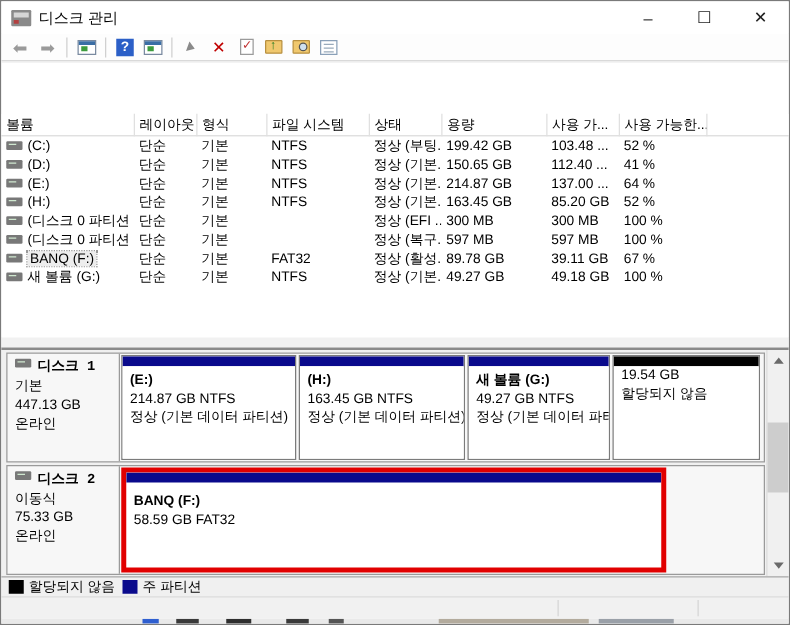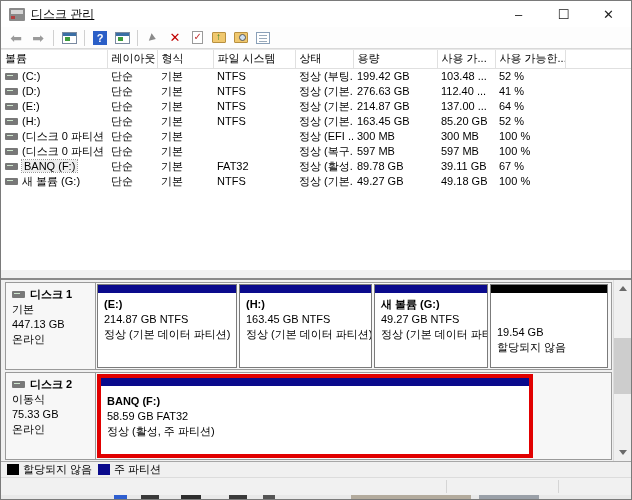--- a/index.html
+++ b/index.html
@@ -5,21 +5,21 @@
   * { margin:0; padding:0; box-sizing:border-box; }
   html,body { width:632px; height:500px; }
   body { font-family:"Liberation Sans","DejaVu Sans",sans-serif; font-size:11px; color:#000; background:#fff; }
   .window { width:632px; height:500px; border:1px solid #7a7a7a; display:flex; flex-direction:column; background:#fff; overflow:hidden; }
 
   
   .titlebar { height:26px; display:flex; align-items:center; background:#fff; flex:0 0 auto; }
   .app-icon { width:16px; height:13px; margin:0 6px 0 8px; position:relative; background:#8a8a8a; border-radius:1px; }
   .app-icon::before { content:""; position:absolute; left:2px; top:2px; right:2px; height:4px; background:#d6d6d6; }
   .app-icon::after { content:""; position:absolute; left:2px; bottom:2px; width:4px; height:3px; background:#b34040; }
-  .title-text { font-size:12px;text-decoration:underline; }
+  .title-text { font-size:12px; }
   .win-buttons { margin-left:auto; display:flex; height:100%; }
   .win-btn { width:45px; height:100%; display:flex; align-items:center; justify-content:center; font-size:13px; color:#222; }
 
   
   .menubar { height:20px; display:flex; align-items:center; padding-left:6px; background:#fff; border-bottom:1px solid #f0f0f0; flex:0 0 auto; font-size:11.5px; }
   .menu-item { padding:2px 8px; }
 
   
   .toolbar { height:22px; display:flex; align-items:center; padding-left:4px; background:#fdfdfd; border-bottom:1px solid #d9d9d9; flex:0 0 auto; }
   .tb-sep { width:1px; height:16px; background:#d0d0d0; margin:0 4px; }
@@ -33,39 +33,39 @@
   .x-ico { color:#c00000; font-weight:bold; font-size:13px; }
   .checkdoc-ico { width:11px; height:13px; border:1px solid #9a9a9a; background:#fff; position:relative; }
   .checkdoc-ico::after { content:"✓"; position:absolute; left:1px; top:-1px; color:#c03030; font-size:10px; font-weight:bold; }
   .folder-ico { width:14px; height:11px; background:#f0c86e; border:1px solid #b89040; border-radius:1px; position:relative; }
   .folder-ico.up::after { content:"↑"; position:absolute; left:3px; top:-2px; color:#1f7a1f; font-weight:bold; font-size:10px; }
   .folder-ico.search::after { content:""; position:absolute; right:1px; top:1px; width:5px; height:5px; border:1.5px solid #555; border-radius:50%; background:#cfe0f0; }
   .details-ico { width:14px; height:12px; border:1px solid #8aa0b8; background:#fff; position:relative; }
   .details-ico::before { content:""; position:absolute; left:2px; top:2px; right:2px; height:1px; box-shadow:0 3px 0 #9ab, 0 6px 0 #9ab; background:#9ab; }
 
   
-  .listpane { flex:1 1 auto; display:flex; flex-direction:column; background:#fff; overflow:hidden; border-top:1px solid #e8e8e8; }
+  .listpane { flex:1 1 auto; display:flex; flex-direction:column; background:#fff; overflow:hidden; border-top:1px solid #e8e8e8;justify-content:center; }
   table.vol { border-collapse:collapse; table-layout:fixed; width:632px; }
   table.vol th { height:18px; font-weight:normal; text-align:left; padding:0 4px; background:#fff; border-right:1px solid #e0e0e0; border-bottom:1px solid #e0e0e0; white-space:nowrap; overflow:hidden; }
   table.vol td { height:15px; padding:0 4px; white-space:nowrap; overflow:hidden; font-size:11px; }
   td.volcell { display:flex; align-items:center; gap:4px; padding-left:6px; }
   .drive-ico { flex:0 0 auto; width:13px; height:7px; background:#787878; border-radius:1px; position:relative; }
   .drive-ico::after { content:""; position:absolute; left:2px; top:2px; width:6px; height:1px; background:#cfe8cf; }
   .sel-label { background:#ededed; outline:1px dotted #9a9a9a; padding:0 2px; }
 
   
   .splitter { flex:0 0 auto; height:8px; background:#f1f1f1; }
   .split-line { flex:0 0 auto; height:2px; background:#8a8a8a; }
 
   
   .diskpane { flex:0 0 181px; background:#f0f0f0; display:flex; overflow:hidden; }
   .disk-rows { flex:1 1 auto; padding:2px 1px 0 4px; }
   .disk-row { height:88px; border:1px solid #9a9a9a; background:#f7f7f7; display:flex; margin-bottom:2px; }
   .disk-head { flex:0 0 90px; border-right:1px solid #9a9a9a; padding:4px 2px 2px 6px; line-height:15px; }
-  .disk-name { font-weight:bold; display:flex; align-items:center; gap:5px; }
+  .disk-name { font-weight:bold; display:flex; gap:5px;font-family:Liberation Mono, monospace; }
   .disk-strip { flex:1 1 auto; display:flex; gap:2px; padding:1px; }
   .part { border:1px solid #7b7b7b; background:#fff; display:flex; flex-direction:column; overflow:hidden; }
   .part-stripe { height:8px; flex:0 0 auto; }
   .part-body { flex:1; padding:4px 0 0 6px; line-height:15px; white-space:nowrap; overflow:hidden; background:#fff; }
   .part-title { font-weight:bold; }
   .sel-wrap { border:4px solid #e10000; display:flex; flex-direction:column; overflow:hidden; background:#fff; }
   .hatch { background:repeating-linear-gradient(45deg,#fff,#fff 4px,#d2d2d2 4px,#d2d2d2 5px); }
   .sel-wrap .part-body { background:transparent; padding-top:8px; }
 
   
@@ -187,21 +187,21 @@
         </tr>
         <tr>
           <td class="volcell">
               <span class="drive-ico"></span>
               <span>(D:)</span>
             </td>
           <td>단순</td>
           <td>기본</td>
           <td>NTFS</td>
           <td>정상 (기본...</td>
-          <td>276.63 GB</td>
+          <td>150.65 GB</td>
           <td>112.40 ...</td>
           <td>41 %</td>
             <td></td>
         </tr>
         <tr>
           <td class="volcell">
               <span class="drive-ico"></span>
               <span>(E:)</span>
             </td>
           <td>단순</td>
@@ -323,21 +323,21 @@
           <div class="part" style="width:114px">
             <div class="part-stripe" style="background:#0a0a8c"></div>
             <div class="part-body">
               <div class="part-title">새 볼륨  (G:)</div>
               <div>49.27 GB NTFS</div>
               <div>정상 (기본 데이터 파티션)</div>
             </div>
           </div>
           <div class="part" style="width:118px">
             <div class="part-stripe" style="background:#000"></div>
-            <div class="part-body" style="padding-top:32px">
+            <div class="part-body" style="padding-top:0">
               <div>19.54 GB</div>
               <div>할당되지 않음</div>
             </div>
           </div>
         </div>
       </div>
 
       <div class="disk-row">
         <div class="disk-head">
           <div class="disk-name">
@@ -347,21 +347,20 @@
           <div>이동식</div>
           <div>75.33 GB</div>
           <div>온라인</div>
         </div>
         <div class="disk-strip">
           <div class="sel-wrap" style="width:436px">
             <div class="part-stripe" style="background:#0a0a8c"></div>
             <div class="part-body hatch" style="flex:1">
               <div class="part-title">BANQ  (F:)</div>
               <div>58.59 GB FAT32</div>
-              <div>정상 (활성, 주 파티션)</div>
             </div>
           </div>
         </div>
       </div>
 
     </div>
 
     <div class="vscroll">
       <div class="sb-btn">
           <span class="tri-up"></span>

